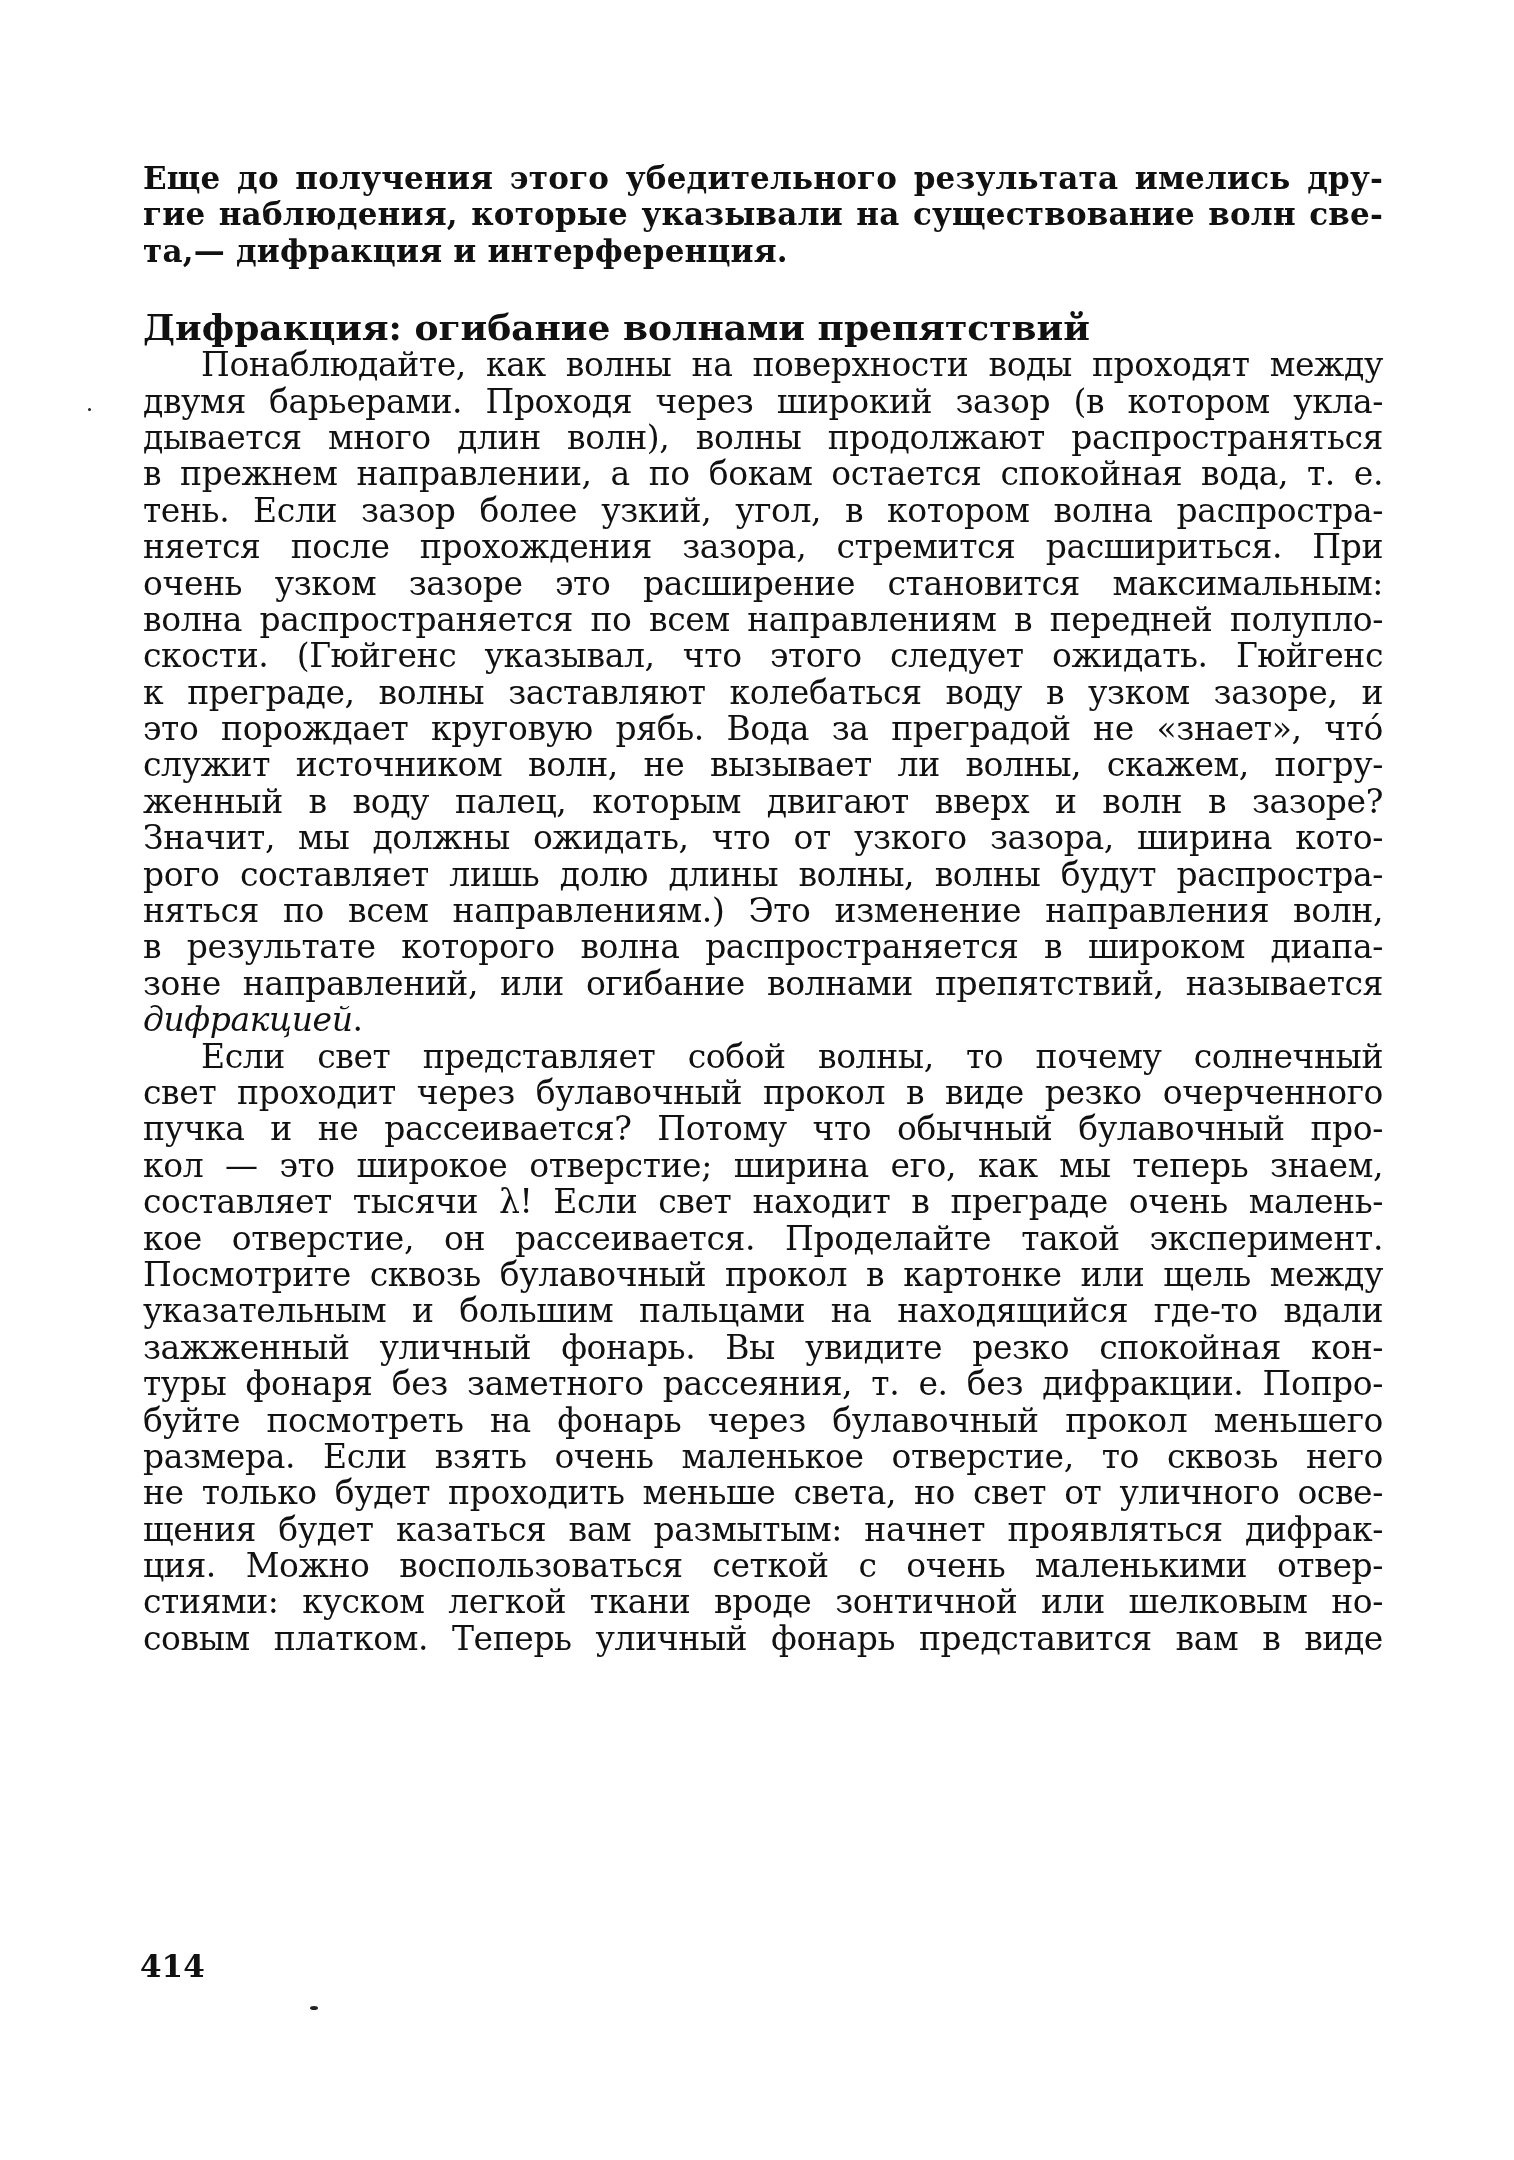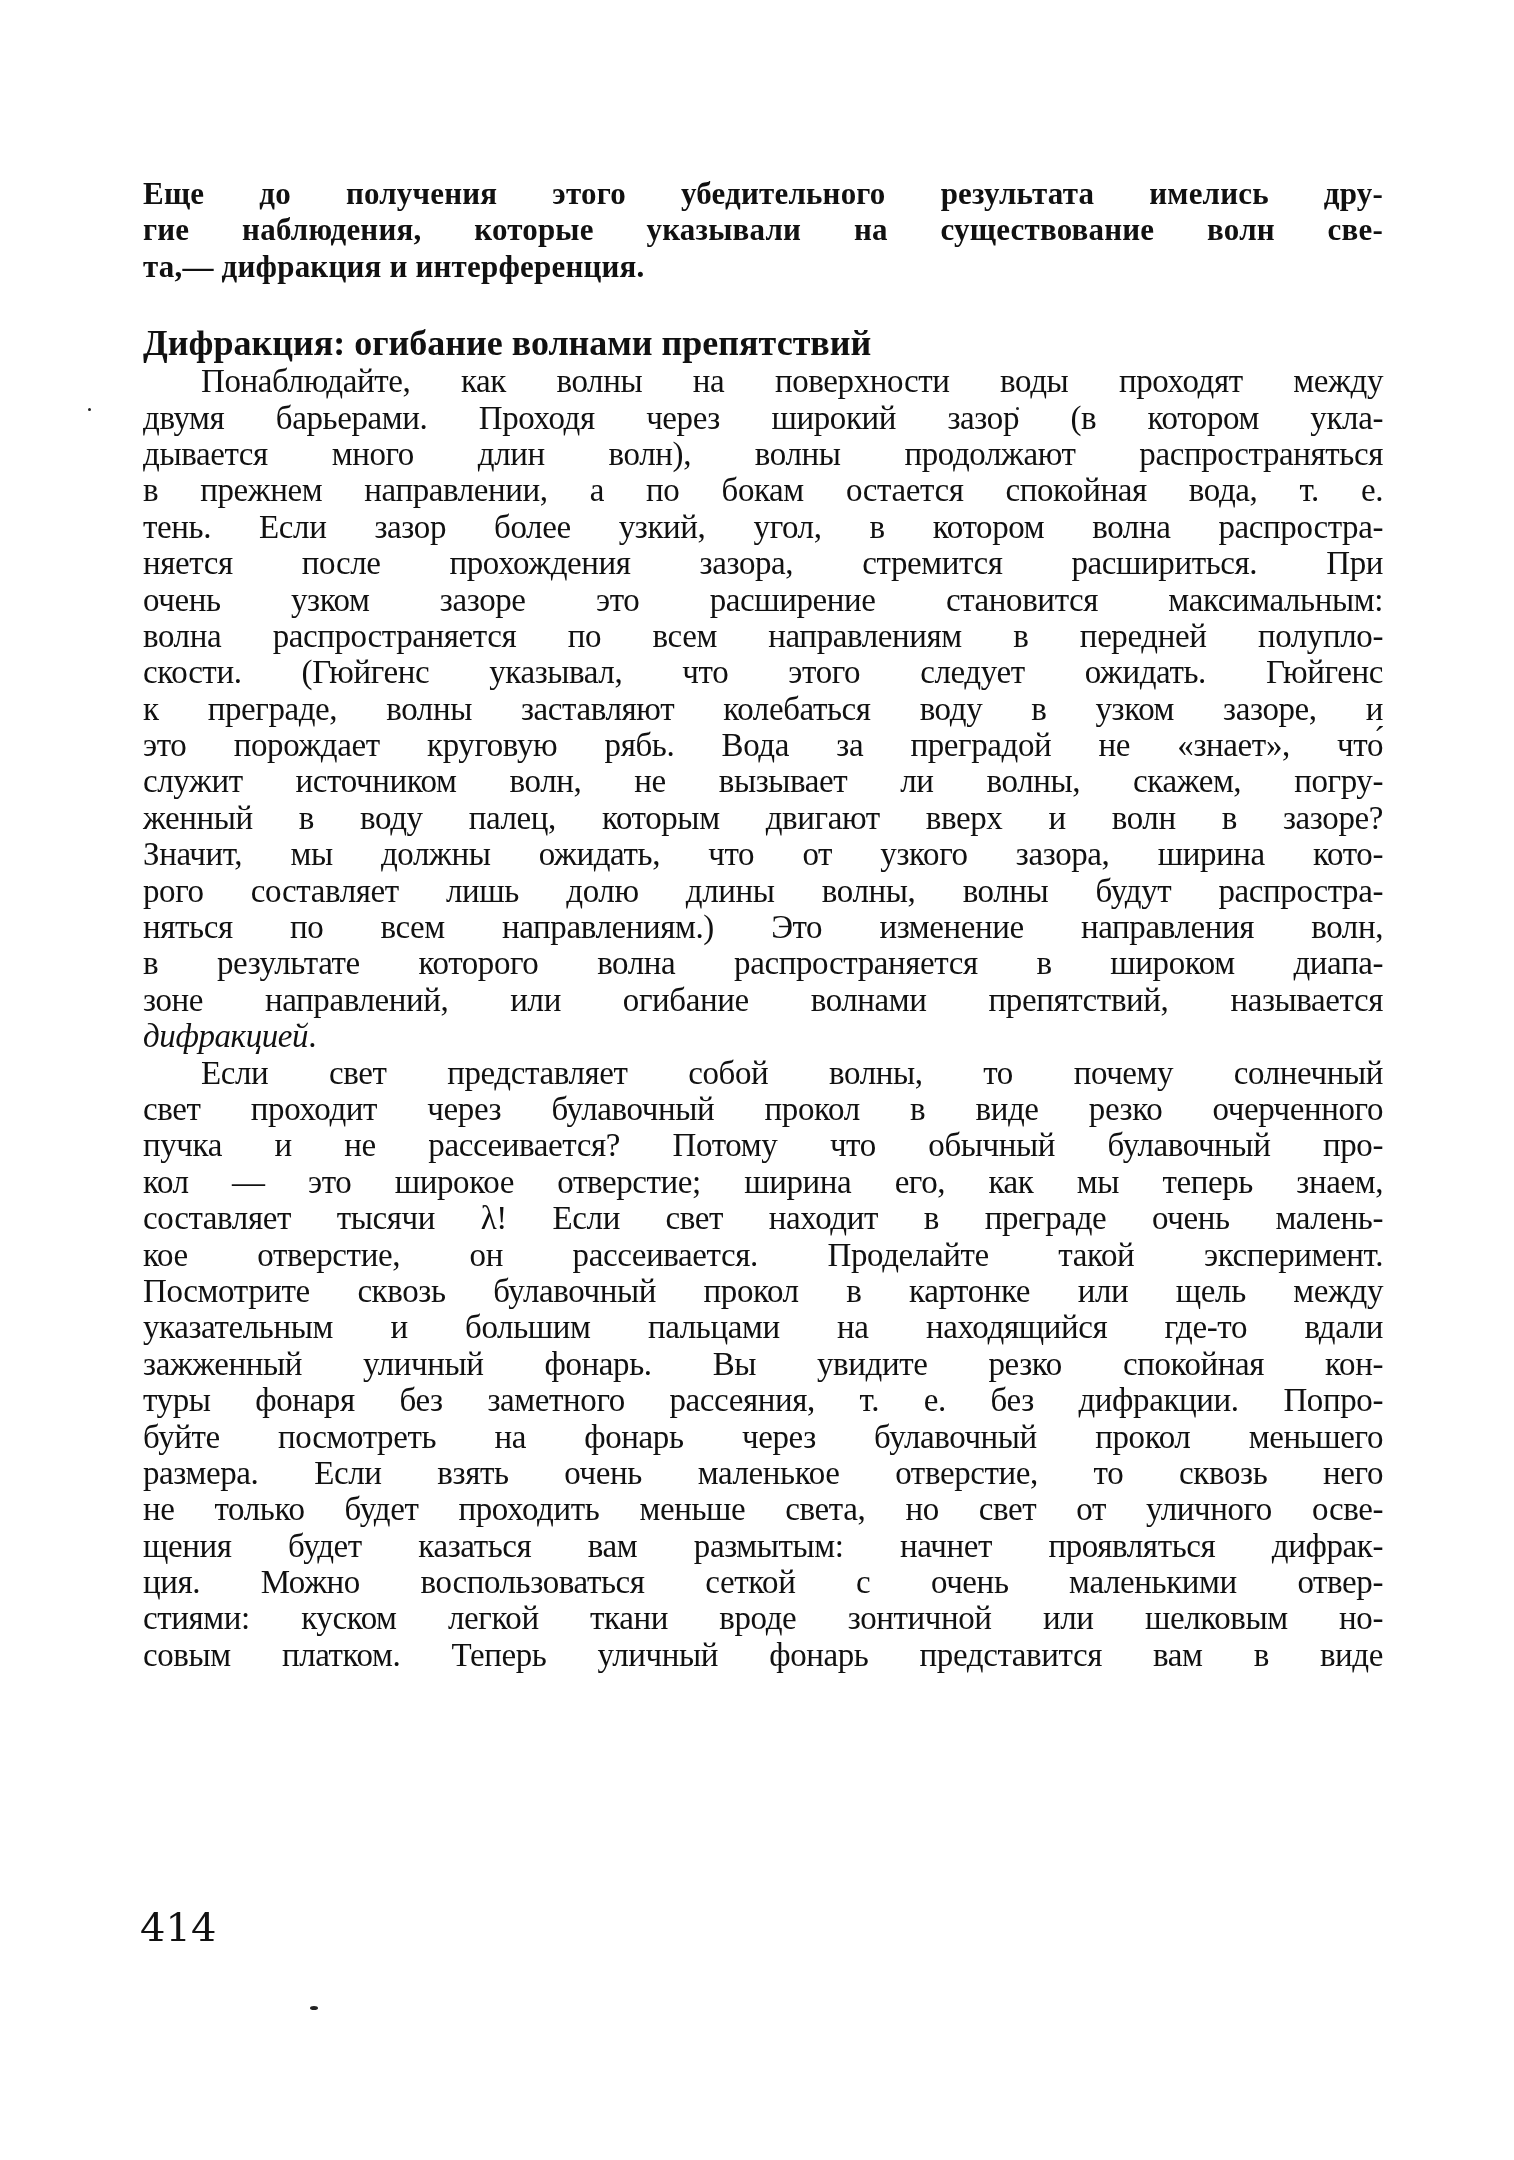--- a/index.html
+++ b/index.html
@@ -11,23 +11,22 @@
       width: 1514px;
       height: 2160px;
       position: relative;
       overflow: hidden;
       color: #111111;
       font-family: "DejaVu Serif", "Liberation Serif", serif;
     }
     .page {
       position: absolute;
       left: 143px;
-      top: 176px;
+      top: 160px;
       width: 1240px;
-      font-family: Liberation Serif, serif;
     }
     .line {
       display: block;
       height: 36.4px;
       line-height: 36.4px;
       font-size: 33px;
       white-space: nowrap;
       text-align: justify;
       text-align-last: justify;
       letter-spacing: -0.4px;
@@ -54,23 +53,23 @@
     }
     .indent {
       padding-left: 58px;
     }
     .italic {
       font-style: italic;
     }
     .page-number {
       position: absolute;
       left: 140px;
-      top: 1904px;
-      font-size: 40px;
-      font-weight: normal;
+      top: 1948px;
+      font-size: 31px;
+      font-weight: bold;
       font-family: "DejaVu Serif", serif;
     }
     .speck {
       position: absolute;
       background: #222;
       border-radius: 50%;
     }
   </style>
 </head>
 <body>

